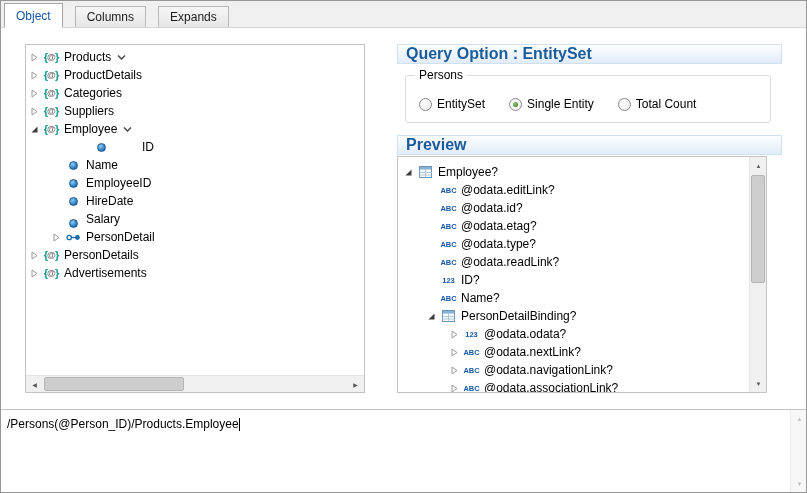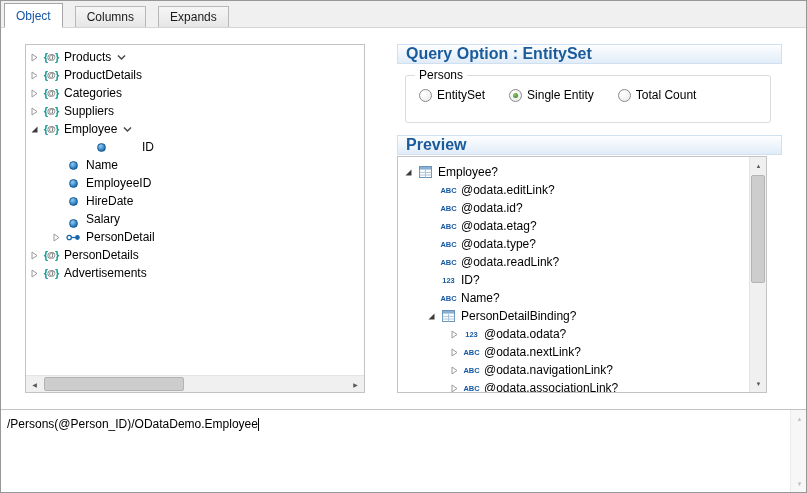--- a/index.html
+++ b/index.html
@@ -37,21 +37,21 @@
   .section-header { position:absolute; height:20px; background:linear-gradient(#fdfeff,#e1ecf8);
                     border:1px solid #cfe0f1; font-size:16px; font-weight:bold; color:#1a5b9c;
                     line-height:18px; padding-left:8px; }
   #qo-header { left:396px; top:43px;  width:385px; }
   #pv-header { left:396px; top:134px; width:385px; }
 
   
   .groupbox { position:absolute; left:404px; top:74px; width:366px; height:48px;
               border:1px solid #dcdcdc; border-radius:3px; }
   .group-label { position:absolute; top:-8px; left:9px; background:#fff; padding:0 4px; font-size:12px; color:#000; }
-  .radio-row { position:absolute; left:13px; top:12px; display:flex; align-items:center; }
+  .radio-row { position:absolute; left:13px; top:21px; display:flex; align-items:center; }
   .radio-item { display:inline-flex; align-items:center; font-size:12px; color:#000; margin-right:24px; cursor:default; }
   .radio { width:13px; height:13px; border-radius:50%; border:1px solid #8a8a8a; flex:none;
            background:radial-gradient(circle at 30% 30%, #ffffff, #e9e9e9); display:inline-block;
            position:relative; margin-right:5px; }
   .radio.sel::after { content:""; position:absolute; left:3px; top:3px; width:5px; height:5px; border-radius:50%;
            background:radial-gradient(circle at 35% 35%, #8fd06a, #2d6b1e); }
 
   
   .preview-panel { position:absolute; left:396px; top:155px; width:370px; height:237px;
                    border:1px solid #c3c3c3; background:#fff; overflow:hidden; }
@@ -386,20 +386,20 @@
         </div>
       </div>
     <div class="vscroll">
       <span class="sb-btn sb-up"></span>
       <div class="vthumb"></div>
       <span class="sb-btn sb-down"></span>
     </div>
   </div>
 
   <div class="path-editor">
-    <span>/Persons(@Person_ID)/ODataDemo.Employee</span><span class="caret"></span>
+    <span>/Persons(@Person_ID)/Products.Employee</span><span class="caret"></span>
   </div>
   <div class="editor-scroll">
     <span class="sb-btn sb-up"></span>
     <span class="sb-btn sb-down"></span>
   </div>
 
 </div>
 
 </body></html>

